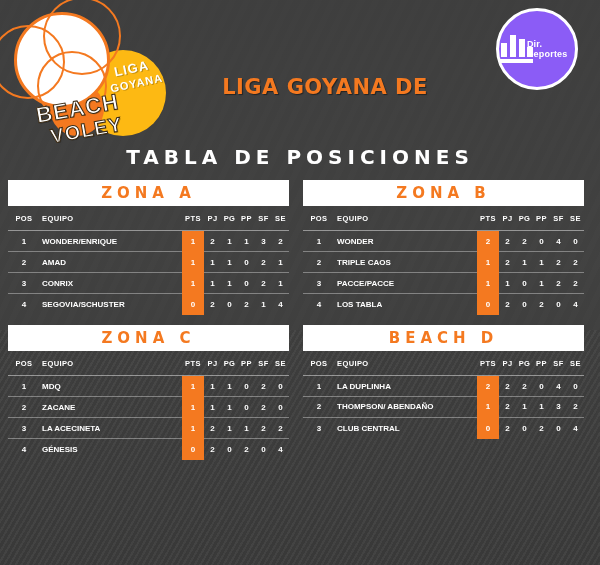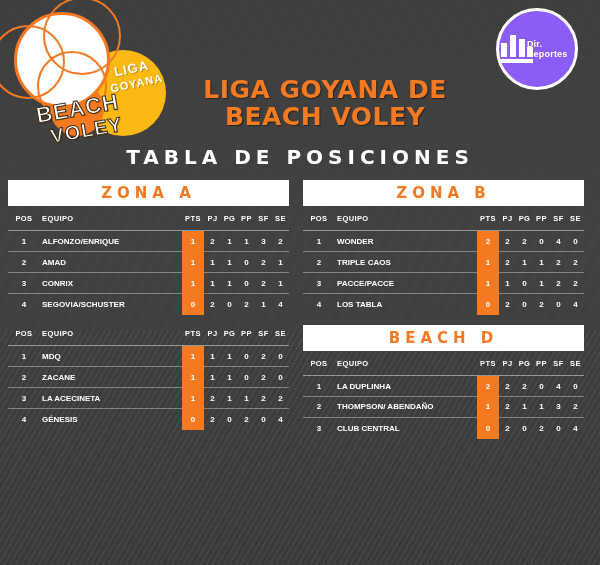--- a/index.html
+++ b/index.html
@@ -62,21 +62,21 @@
   }
   .logo .lg-voley {
     left:44px; top:114px; font-size:20px; color:#fff; transform:rotate(-10deg);
     -webkit-text-stroke:1px #3b2a12;
   }
 
   .title-block {
     position:absolute; left:160px; top:76px; width:330px; text-align:center;
   }
   .title-line {
-    color:#f47920; font-weight:bold; font-size:25px; letter-spacing:0.5px;
+    color:#f47920; font-weight:bold; font-size:21px; letter-spacing:0.5px;
     line-height:1.08; text-shadow:1px 1px 1px rgba(0,0,0,.45);
     font-family:"DejaVu Sans", sans-serif;
   }
 
   .badge {
     position:absolute; right:22px; top:8px; width:82px; height:82px; border-radius:50%;
     background:#8b5cf6; border:3px solid #ffffff; display:flex; flex-direction:row;
     align-items:center; justify-content:center; color:#fff;
   }
   .badge .bmark { width:34px; height:30px; position:relative; margin-bottom:2px; }
@@ -140,21 +140,20 @@
         <div class="seam s3"></div>
       </div>
       <div class="lg-txt lg-liga">LIGA</div>
       <div class="lg-txt lg-goyana">GOYANA</div>
       <div class="lg-txt lg-beach">BEACH</div>
       <div class="lg-txt lg-voley">VOLEY</div>
     </div>
 
     <div class="title-block">
       <div class="title-line">LIGA GOYANA DE</div>
-      <div class="title-line">BEACH VOLEY</div>
     </div>
 
     <div class="badge">
       <div class="bmark">
         <div class="bar b1"></div>
           <div class="bar b2"></div>
           <div class="bar b3"></div>
           <div class="bar b4"></div>
         <div class="base"></div>
       </div>
@@ -183,21 +182,21 @@
               <th class="c-num">PJ</th>
               <th class="c-num">PG</th>
               <th class="c-num">PP</th>
               <th class="c-num">SF</th>
               <th class="c-num">SE</th>
             </tr>
           </thead>
           <tbody>
             <tr class="rowline">
               <td class="c-pos">1</td>
-              <td class="c-team c-team-name">ALFONZO/ENRIQUE</td>
+              <td class="c-team c-team-name">WONDER/ENRIQUE</td>
               <td class="c-pts pts-cell">1</td>
               <td class="c-num">2</td>
               <td class="c-num">1</td>
               <td class="c-num">1</td>
               <td class="c-num">3</td>
               <td class="c-num">2</td>
             </tr>
             <tr class="rowline">
               <td class="c-pos">2</td>
               <td class="c-team c-team-name">AMAD</td>
@@ -291,20 +290,23 @@
               <td class="c-num">4</td>
             </tr>
           </tbody>
         </table>
       </div>
     </div>
 
     <div class="zone-row">
 
       <div class="zone">
+        <div class="zone-title-bar">
+          <span class="zone-title">ZONA C</span>
+        </div>
         <table class="standings">
           <thead>
             <tr class="head-row">
               <th class="c-pos">POS</th>
               <th class="c-team">EQUIPO</th>
               <th class="c-pts pts-head">PTS</th>
               <th class="c-num">PJ</th>
               <th class="c-num">PG</th>
               <th class="c-num">PP</th>
               <th class="c-num">SF</th>

